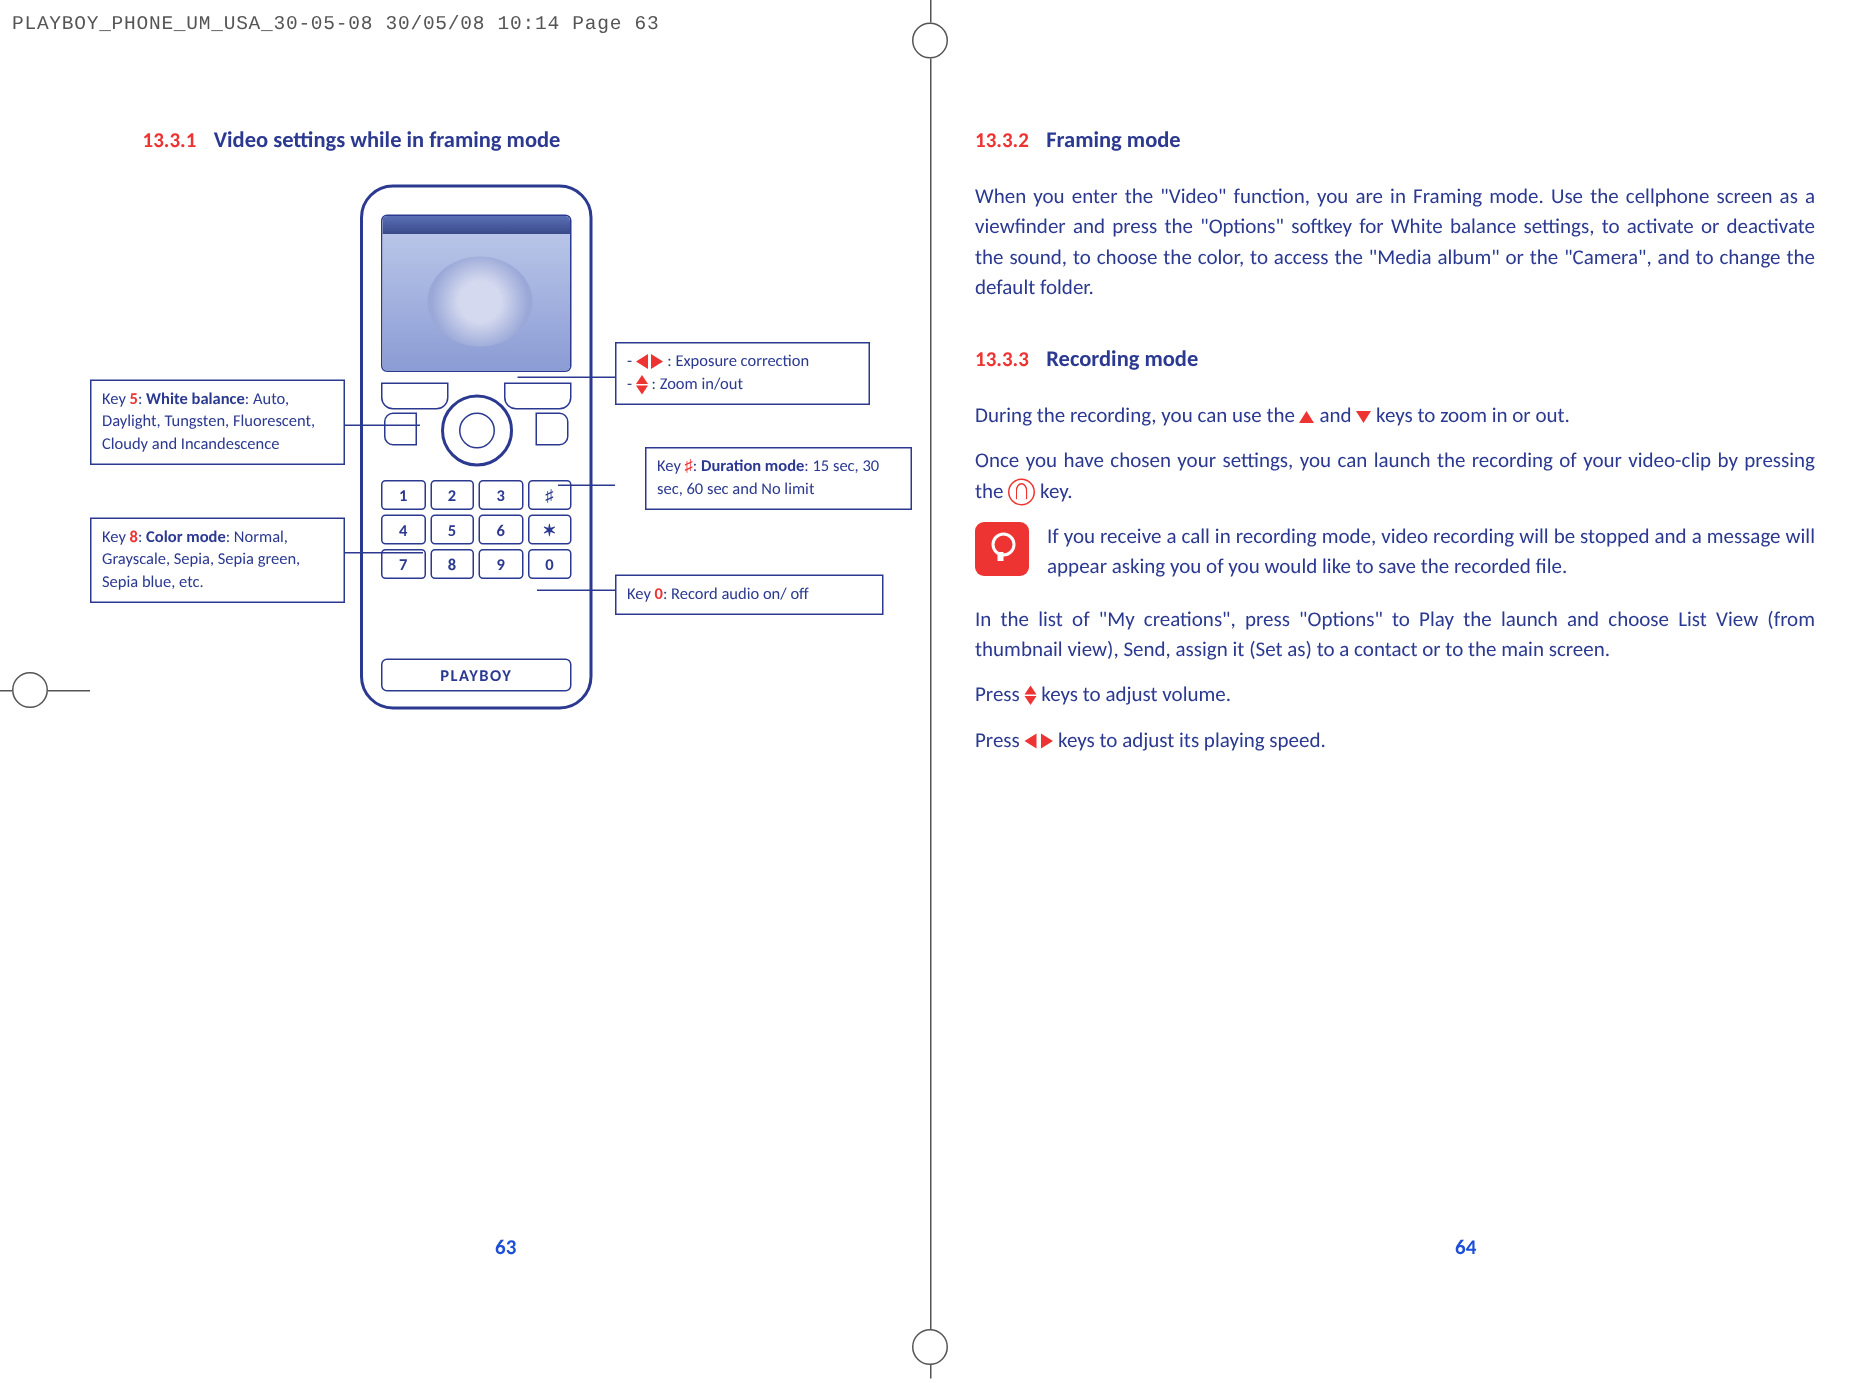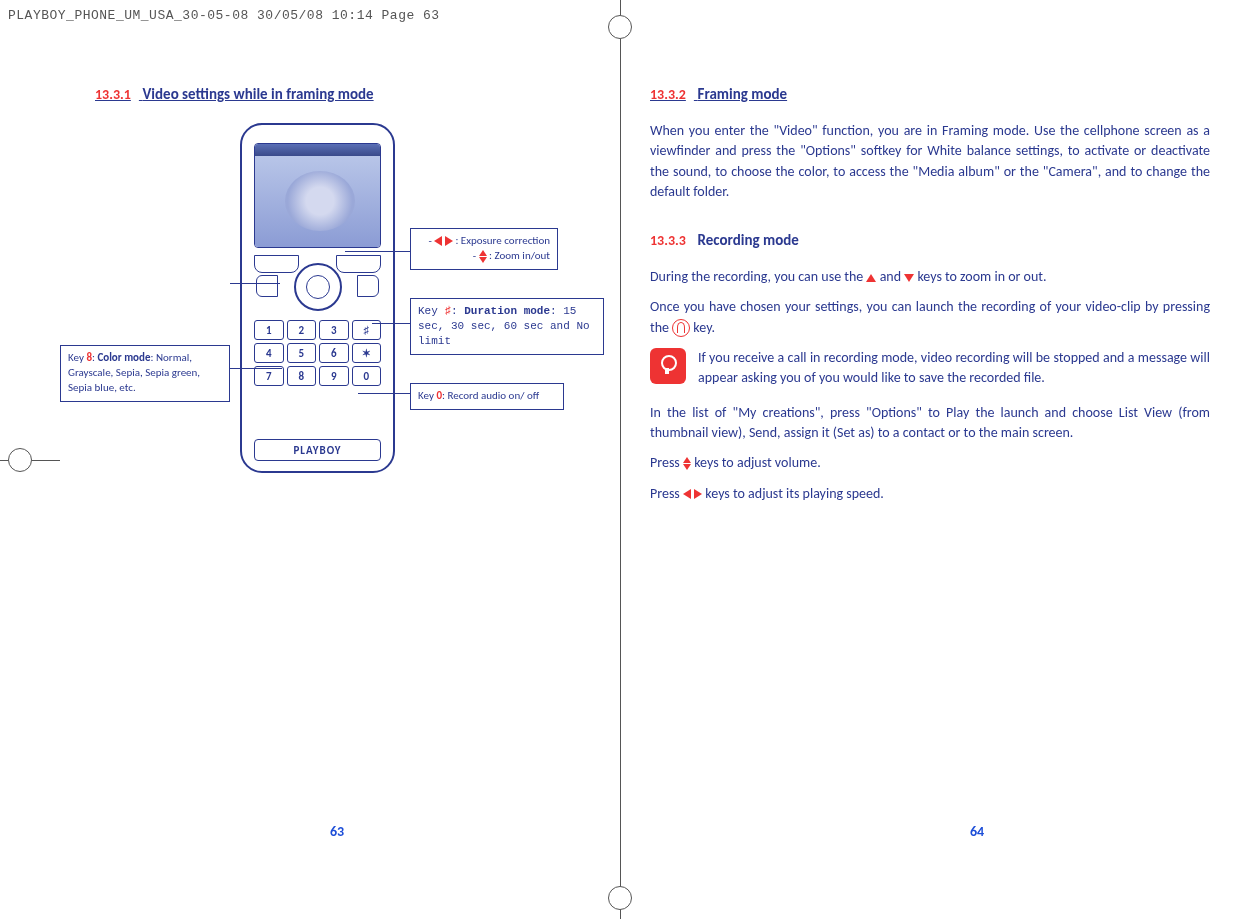--- a/index.html
+++ b/index.html
@@ -38,21 +38,21 @@
     top: 60px;
     width: 560px;
     height: 780px;
   }
   .page-left { left: 60px; }
   .page-right { left: 650px; }
 
   .section-num { color: #e33; font-weight: bold; font-size: 14px; margin-right: 8px;}
   .section-title { color: #2b3990; font-weight: bold; font-size: 15px; }
   .heading-row { margin-bottom: 18px; margin-top: 28px;}
-  .heading-row:first-child { margin-top: 24px; text-decoration: underline; }
+  .heading-row:first-child { margin-top: 24px; }
 
   .body-text { font-size: 14px; line-height: 1.45; color: #2b3990; margin-bottom: 10px; text-align: justify;}
   .body-text strong { font-weight: normal; }
 
   .triangle-up { display:inline-block; width:0;height:0;border-left:5px solid transparent;border-right:5px solid transparent;border-bottom:8px solid #e33; vertical-align:middle;}
   .triangle-down { display:inline-block; width:0;height:0;border-left:5px solid transparent;border-right:5px solid transparent;border-top:8px solid #e33; vertical-align:middle;}
   .triangle-left { display:inline-block; width:0;height:0;border-top:5px solid transparent;border-bottom:5px solid transparent;border-right:8px solid #e33; vertical-align:middle;}
   .triangle-right { display:inline-block; width:0;height:0;border-top:5px solid transparent;border-bottom:5px solid transparent;border-left:8px solid #e33; vertical-align:middle;}
   .updown { display:inline-block; vertical-align:middle; line-height:0;}
   .updown .triangle-up{border-bottom-width:6px;border-left-width:4px;border-right-width:4px;display:block;margin-bottom:1px;}
@@ -95,23 +95,23 @@
   .keypad{position:absolute;left:12px;top:195px;right:12px;display:grid;grid-template-columns:repeat(4,1fr);gap:3px;}
   .key{height:20px;border:1px solid #2b3990;border-radius:3px;font-size:9px;text-align:center;line-height:20px;color:#2b3990;position:relative;}
   .key-num{font-size:11px;font-weight:bold;}
   .brand-bar{position:absolute;left:12px;right:12px;bottom:10px;height:22px;border:1.5px solid #2b3990;border-radius:4px;text-align:center;line-height:22px;font-weight:bold;font-size:11px;letter-spacing:1px;color:#2b3990;}
 
   .callout{position:absolute;border:1px solid #2b3990;padding:5px 7px;font-size:11px;line-height:1.35;color:#2b3990;background:#fff;}
   .callout .kn{color:#e33;font-weight:bold;}
   .callout strong{font-weight:bold;}
   .co-wb{left:0;top:130px;width:170px;}
   .co-cm{left:0;top:222px;width:170px;}
-  .co-ez{left:350px;top:105px;width:148px;text-align:right;}
-  .co-dm{left:350px;top:175px;width:194px;font-family:Liberation Mono, monospace;}
-  .co-ra{left:350px;top:260px;width:154px;}
+  .co-ez{left:350px;top:105px;width:170px;}
+  .co-dm{left:370px;top:175px;width:178px;}
+  .co-ra{left:350px;top:260px;width:179px;}
   .lead{position:absolute;background:#2b3990;height:1px;}
 </style>
 </head>
 <body>
 
 <div class="print-header">PLAYBOY_PHONE_UM_USA_30-05-08  30/05/08  10:14  Page 63</div>
 <div class="crop-circle crop-top"></div>
 <div class="crop-line-v" style="left:620px;top:0;height:15px"></div>
 <div class="crop-line-v" style="left:620px;top:39px;height:880px"></div>
 <div class="crop-circle crop-bottom"></div>
@@ -152,20 +152,23 @@
         <div class="key"><span class="key-num">6</span></div>
         <div class="key"><span class="key-num">✶</span></div>
         <div class="key"><span class="key-num">7</span></div>
         <div class="key"><span class="key-num">8</span></div>
         <div class="key"><span class="key-num">9</span></div>
         <div class="key"><span class="key-num">0</span></div>
       </div>
       <div class="brand-bar">PLAYBOY</div>
     </div>
 
+    <div class="callout co-wb">
+      <span>Key </span><span class="kn">5</span><span>: </span><strong>White balance</strong><span>: Auto, Daylight, Tungsten, Fluorescent, Cloudy and Incandescence</span>
+    </div>
     <div class="callout co-cm">
       <span>Key </span><span class="kn">8</span><span>: </span><strong>Color mode</strong><span>: Normal, Grayscale, Sepia, Sepia green, Sepia blue, etc.</span>
     </div>
 
     <div class="callout co-ez">
       <div><span>- </span><span class="triangle-left"></span> <span class="triangle-right"></span><span> : Exposure correction</span></div>
       <div><span>- </span><span class="updown"><span class="triangle-up"></span><span class="triangle-down"></span></span><span> : Zoom in/out</span></div>
     </div>
     <div class="callout co-dm">
       <span>Key </span><span class="kn">♯</span><span>: </span><strong>Duration mode</strong><span>: 15 sec, 30 sec, 60 sec and No limit</span>

